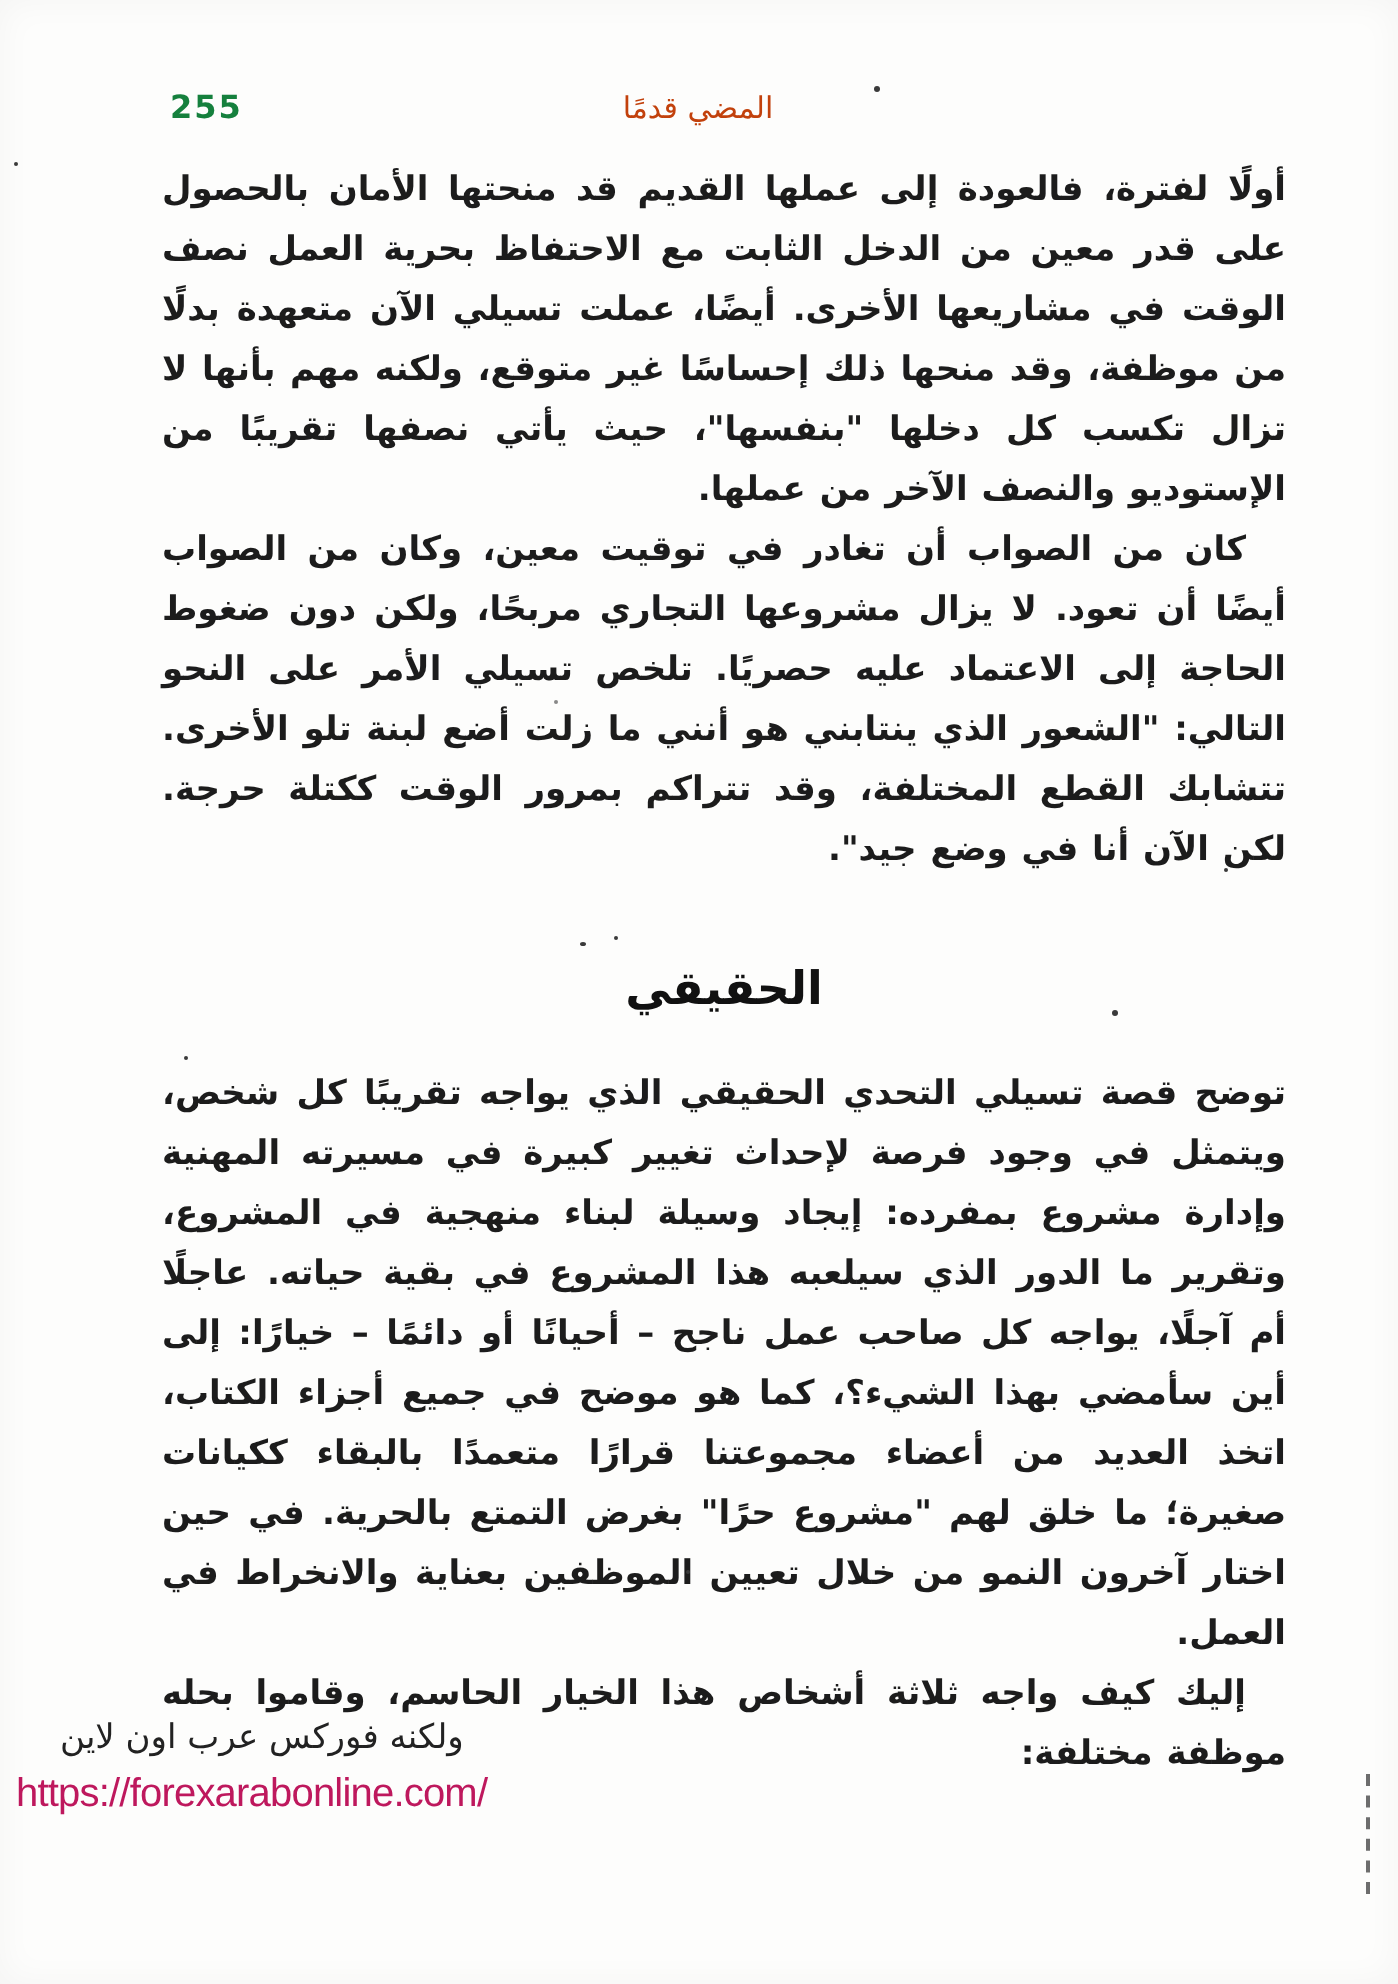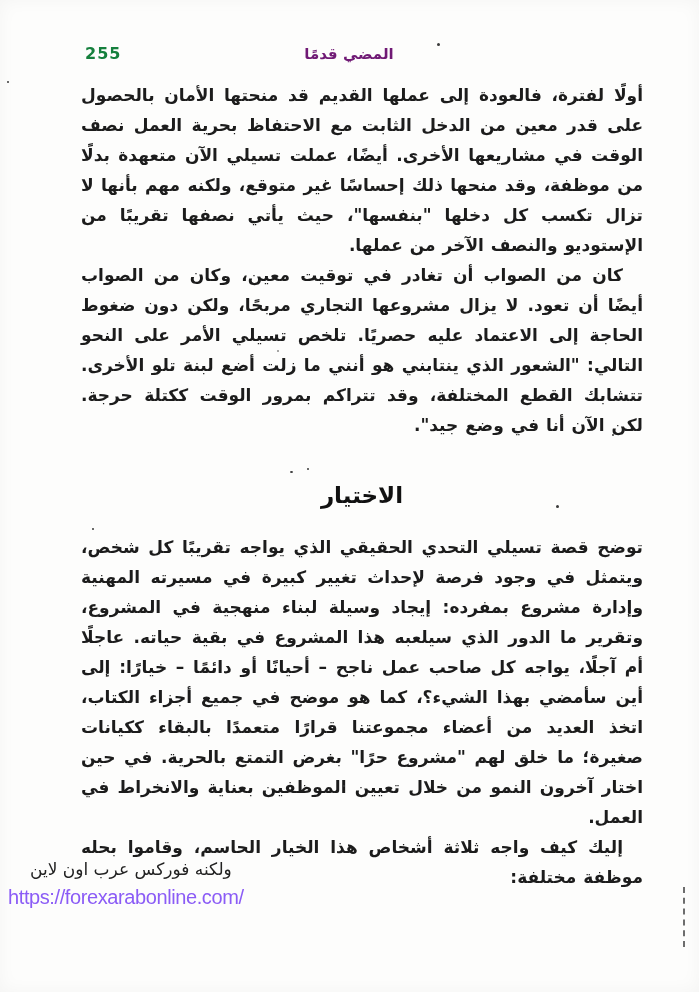--- a/index.html
+++ b/index.html
@@ -19,21 +19,21 @@
   
   .running-header{position:absolute;top:44px;left:0;width:699px;height:24px;}
   .page-number{
     position:absolute;left:85px;top:0;
     font-family:"DejaVu Sans", sans-serif;
     font-size:16px;font-weight:600;letter-spacing:1px;color:#15803d;
   }
   .chapter-title{
     position:absolute;left:68px;top:1px;width:562px;
     direction:rtl;text-align:center;
-    font-size:15px;font-weight:bold;color:#701a75;
+    font-size:15px;font-weight:normal;color:#c2410c;
   }
   
   .text-block{
     position:absolute;left:81px;top:80px;width:562px;
     direction:rtl;
     text-align:justify;
     font-size:17px;line-height:30px;font-weight:bold;
     color:#1c1c1c;
     word-spacing:1px;
   }
@@ -48,21 +48,21 @@
   
   .footer-site{
     position:absolute;left:30px;top:859px;
     direction:rtl;
     font-size:17px;font-weight:normal;color:#222;
   }
   .footer-url{
     position:absolute;left:8px;top:886px;
     direction:ltr;
     font-family:"Liberation Sans", sans-serif;
-    font-size:20px;letter-spacing:-0.4px;color:#8b5cf6;
+    font-size:20px;letter-spacing:-0.4px;color:#be185d;
   }
   
   .dot{position:absolute;background:#3a3a3a;border-radius:50%;}
   .d1{left:437px;top:43px;width:3px;height:3px;}
   .d2{left:7px;top:81px;width:2px;height:2px;}
   .d3{left:290px;top:471px;width:3px;height:2px;}
   .d4{left:307px;top:468px;width:2px;height:2px;}
   .d5{left:556px;top:505px;width:3px;height:3px;}
   .d6{left:612px;top:434px;width:2px;height:2px;}
   .d7{left:92px;top:528px;width:2px;height:2px;}
@@ -79,21 +79,21 @@
 <div class="page">
 
   <div class="running-header">
     <span class="page-number">255</span>
     <span class="chapter-title">المضي قدمًا</span>
   </div>
 
   <div class="text-block">
     <p>أولًا لفترة، فالعودة إلى عملها القديم قد منحتها الأمان بالحصول على قدر معين من الدخل الثابت مع الاحتفاظ بحرية العمل نصف الوقت في مشاريعها الأخرى. أيضًا، عملت تسيلي الآن متعهدة بدلًا من موظفة، وقد منحها ذلك إحساسًا غير متوقع، ولكنه مهم بأنها لا تزال تكسب كل دخلها "بنفسها"، حيث يأتي نصفها تقريبًا من الإستوديو والنصف الآخر من عملها.</p>
     <p class="indent">كان من الصواب أن تغادر في توقيت معين، وكان من الصواب أيضًا أن تعود. لا يزال مشروعها التجاري مربحًا، ولكن دون ضغوط الحاجة إلى الاعتماد عليه حصريًا. تلخص تسيلي الأمر على النحو التالي: "الشعور الذي ينتابني هو أنني ما زلت أضع لبنة تلو الأخرى. تتشابك القطع المختلفة، وقد تتراكم بمرور الوقت ككتلة حرجة. لكن الآن أنا في وضع جيد".</p>
-    <h2 class="section-heading">الاختيار</h2>
+    <h2 class="section-heading">الحقيقي</h2>
     <p>توضح قصة تسيلي التحدي الحقيقي الذي يواجه تقريبًا كل شخص، ويتمثل في وجود فرصة لإحداث تغيير كبيرة في مسيرته المهنية وإدارة مشروع بمفرده: إيجاد وسيلة لبناء منهجية في المشروع، وتقرير ما الدور الذي سيلعبه هذا المشروع في بقية حياته. عاجلًا أم آجلًا، يواجه كل صاحب عمل ناجح – أحيانًا أو دائمًا – خيارًا: إلى أين سأمضي بهذا الشيء؟، كما هو موضح في جميع أجزاء الكتاب، اتخذ العديد من أعضاء مجموعتنا قرارًا متعمدًا بالبقاء ككيانات صغيرة؛ ما خلق لهم "مشروع حرًا" بغرض التمتع بالحرية. في حين اختار آخرون النمو من خلال تعيين الموظفين بعناية والانخراط في العمل.</p>
     <p class="indent">إليك كيف واجه ثلاثة أشخاص هذا الخيار الحاسم، وقاموا بحله موظفة مختلفة:</p>
   </div>
 
   <div class="footer-site">ولكنه فوركس عرب اون لاين</div>
   <div class="footer-url">https://forexarabonline.com/</div>
 
   <div class="dot d1"></div>
   <div class="dot d2"></div>
   <div class="dot d3"></div>

